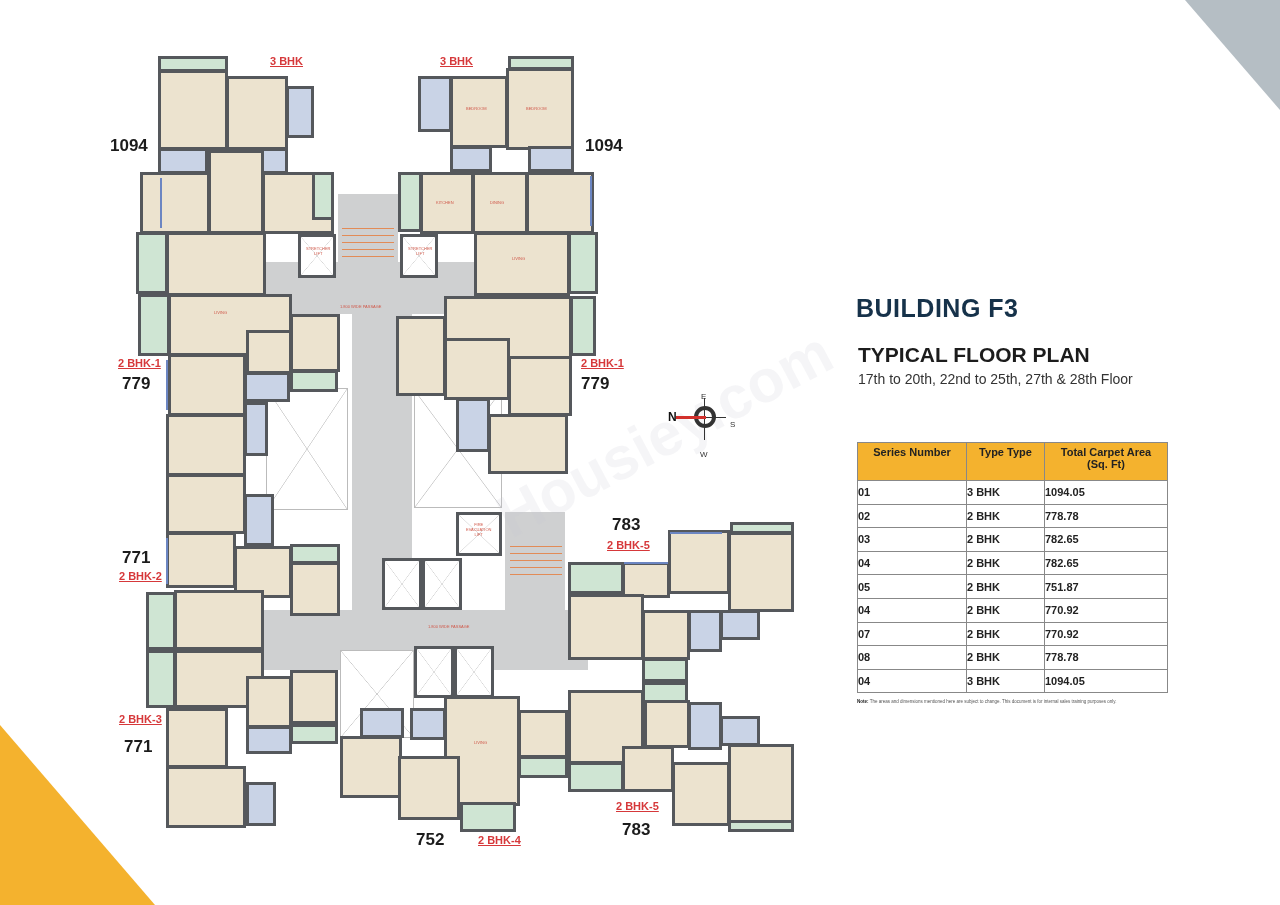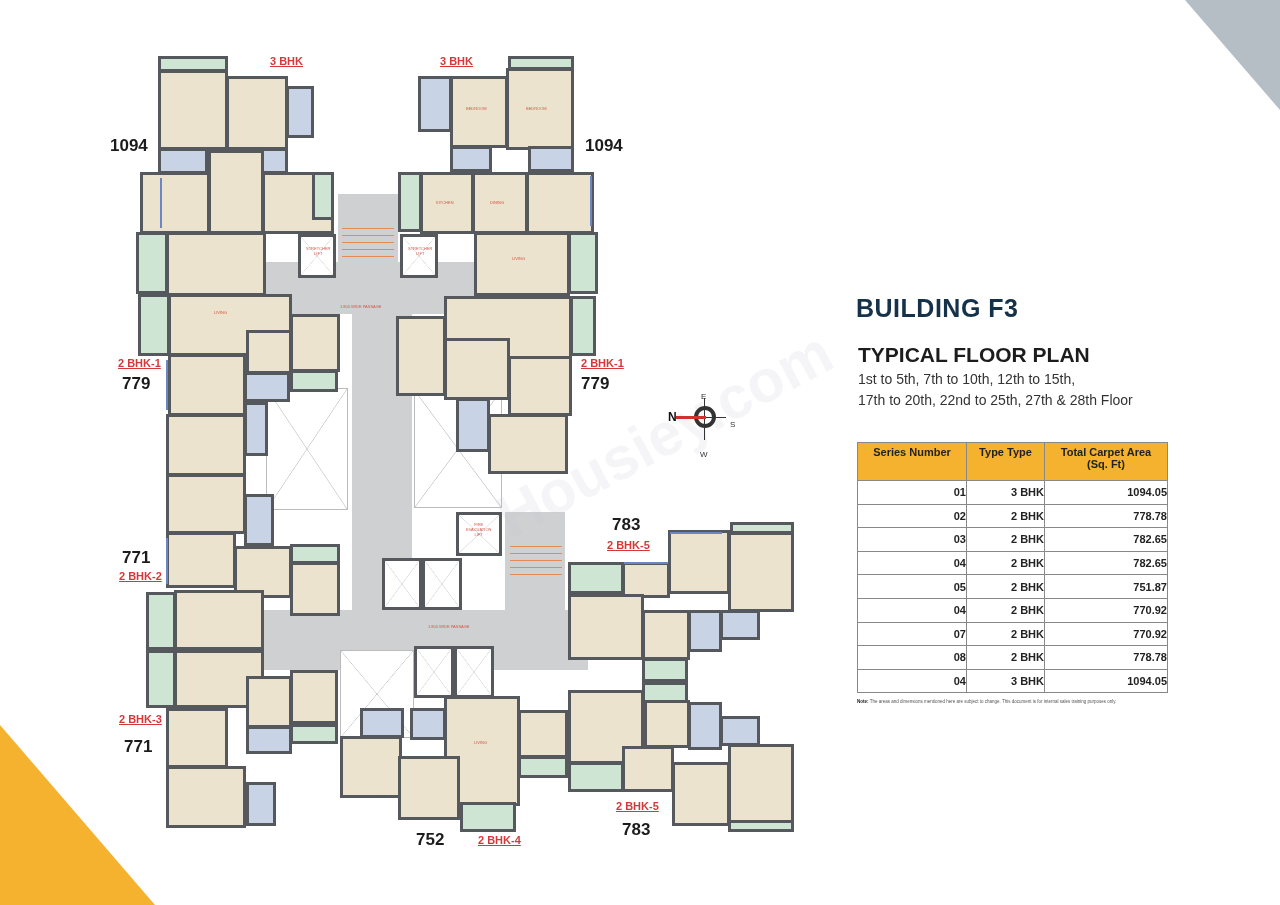--- a/index.html
+++ b/index.html
@@ -38,21 +38,21 @@
   .compass .lbl-n { font-size:12px; font-weight:bold; color:#111; }
 
   .watermark { position:absolute; left:480px; top:400px; font-size:60px; color:rgba(200,200,210,0.18); transform:rotate(-28deg); font-weight:bold; }
 
   
   .title { position:absolute; left:856px; top:294px; font-size:25px; font-weight:bold; color:#16324a; letter-spacing:0.5px; }
   .subtitle { position:absolute; left:858px; top:343px; font-size:21px; font-weight:bold; color:#1c1c1c; }
   .floors { position:absolute; left:858px; top:369px; font-size:14px; color:#333; line-height:21px; }
   table.area { position:absolute; left:857px; top:442px; width:311px; border-collapse:collapse; font-size:11px; color:#222; }
   table.area th { background:#f4b22e; font-weight:bold; padding:3px 4px; border:1px solid #888; height:38px; vertical-align:top; }
-  table.area td { text-align:right; border:1px solid #888; height:23.6px; font-weight:bold; }
+  table.area td { text-align:left; border:1px solid #888; height:23.6px; font-weight:bold; }
   table.area th:nth-child(1){ width:109px; }
   table.area th:nth-child(2){ width:78px; }
   .note { position:absolute; left:857px; top:699px; font-size:4.5px; color:#555; }
   .note b { color:#222; }
 </style>
 </head>
 <body>
 
 <div class="corner-tr"></div>
 <div class="corner-bl"></div>
@@ -226,21 +226,20 @@
     <div class="lbl lbl-n" style="left:0px;top:18px;">N</div>
     <div class="lbl" style="left:33px;top:0px;">E</div>
     <div class="lbl" style="left:62px;top:28px;">S</div>
     <div class="lbl" style="left:32px;top:58px;">W</div>
   </div>
 </div>
 
 <div class="title">BUILDING F3</div>
 <div class="subtitle">TYPICAL FLOOR PLAN</div>
 <div class="floors">
-  <div>1st to 5th, 7th to 10th, 12th to 15th,</div>
   <div>17th to 20th, 22nd to 25th, 27th &amp; 28th Floor</div>
 </div>
 
 <table class="area">
   <thead>
     <tr>
       <th>Series Number</th>
       <th>Type Type</th>
       <th>Total Carpet Area (Sq. Ft)</th>
     </tr>

